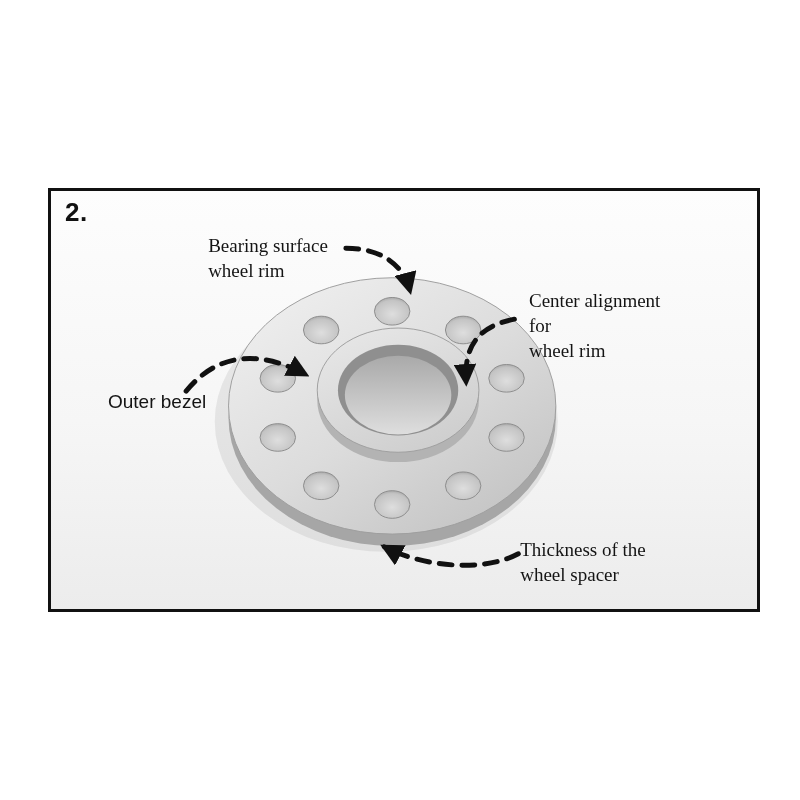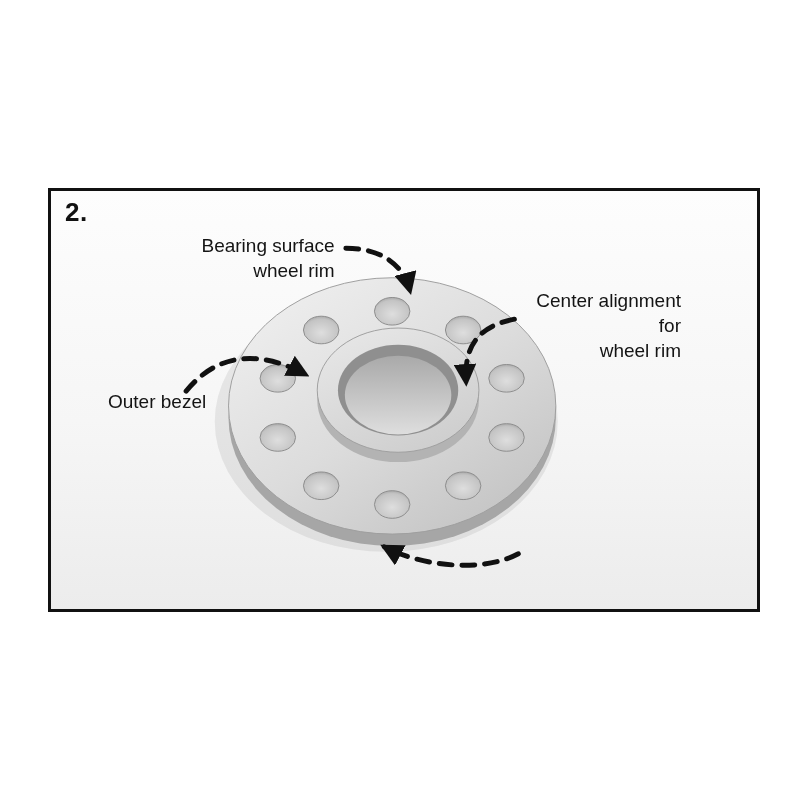--- a/index.html
+++ b/index.html
@@ -46,21 +46,22 @@
   .label {
     position: absolute;
     font-size: 19px;
     line-height: 25px;
     color: #141414;
     white-space: pre-line;
     text-align: right;
   }
   .label.centered {
     transform: translateX(-50%);
-    text-align: right;
+    text-align: left;
+    font-family: Liberation Serif, serif;
   }
   .label-bearing   { left: 217px; top: 42px; }
   .label-center    { left: 554px; top: 97px; }
   .label-bezel     { left: 57px;  top: 198px; }
   .label-thickness { left: 532px; top: 346px; }
 </style>
 </head>
 <body>
 
 <div class="page">
@@ -127,15 +128,17 @@
     <div class="step-number">2.</div>
 
     <div class="label centered label-bearing">Bearing surface
 wheel rim</div>
 
     <div class="label centered label-center">Center alignment for
 wheel rim</div>
 
     <div class="label label-bezel">Outer bezel</div>
 
+    <div class="label centered label-thickness">Thickness of the
+wheel spacer</div>
 
   </div>
 </div>
 
 </body></html>

